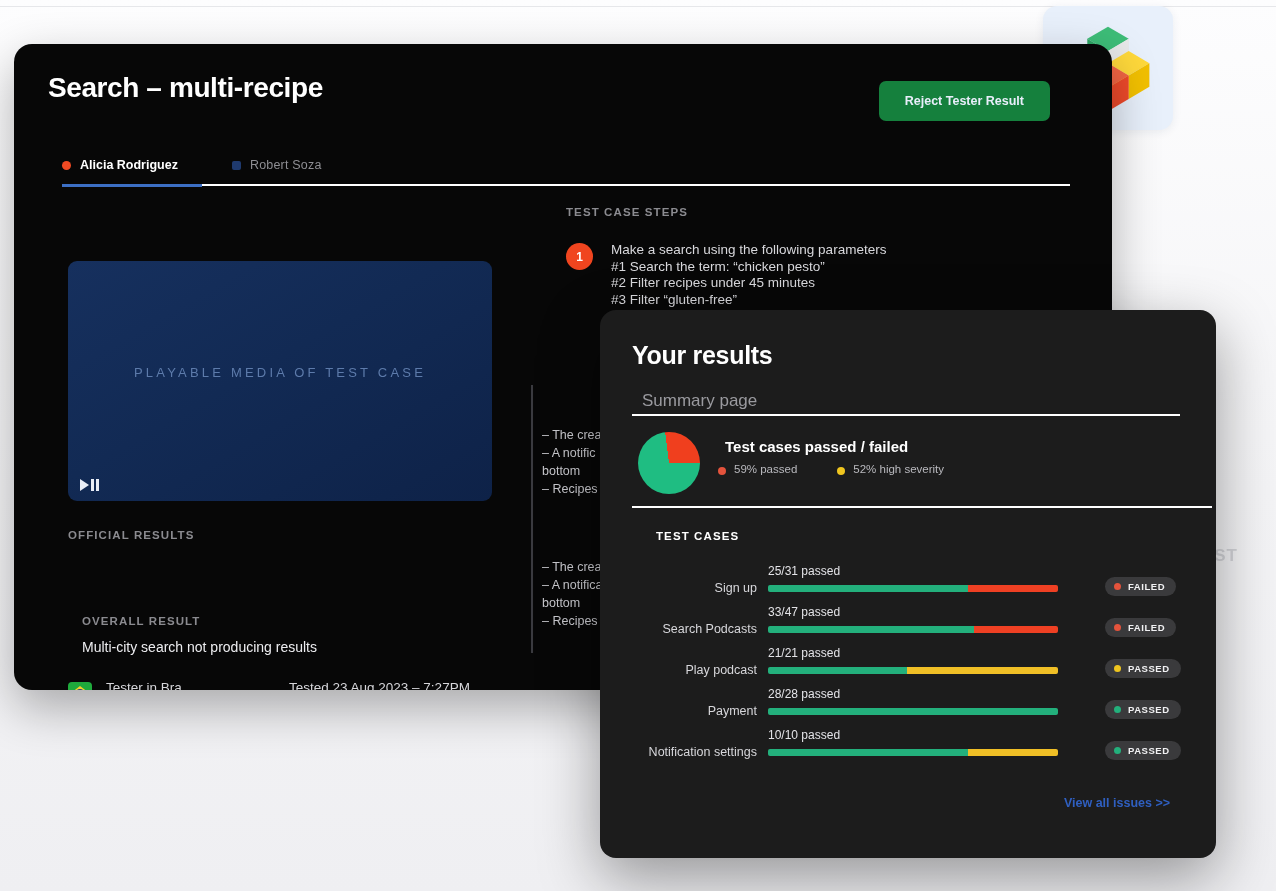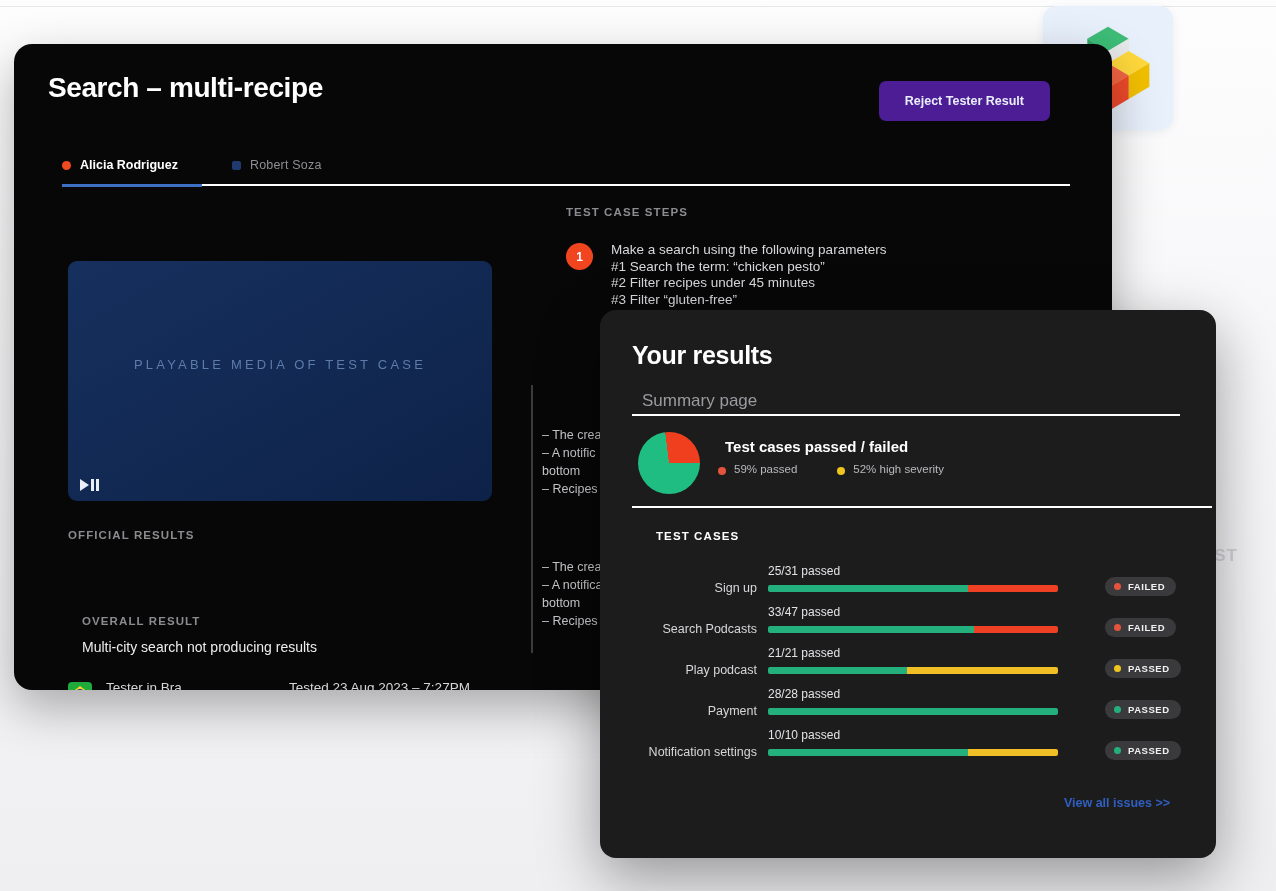--- a/index.html
+++ b/index.html
@@ -46,21 +46,21 @@
     overflow: hidden;
   }
   .card-pad { position: absolute; left: 34px; top: 28px; right: 20px; }
 
   .page-title {
     font-size: 28px; font-weight: 700; color: #fff;
     letter-spacing: -0.4px;
   }
   .reject-btn {
     position: absolute; right: 62px; top: 37px;
-    background: #4c1d95; color: #e9eefb;
+    background: #15803d; color: #e9eefb;
     border: none; border-radius: 7px;
     font-size: 12.5px; font-weight: 700;
     padding: 13px 26px; cursor: pointer;
     font-family: "Liberation Sans", sans-serif;
   }
 
   .tabs { position: absolute; left: 48px; top: 110px; display: flex; align-items: center; gap: 0; }
   .tab { display: flex; align-items: center; gap: 9px; height: 22px; cursor: pointer; }
   .tab .dot { width: 9px; height: 9px; border-radius: 50%; }
   .tab .dot.red { background: #f04a23; }
@@ -87,21 +87,21 @@
   .meta-line .sep { color: #6d6d72; padding: 0 3px; }
 
   .media {
     position: absolute; left: 54px; top: 217px;
     width: 424px; height: 240px;
     border-radius: 9px;
     background: linear-gradient(150deg, #16305e 0%, #122a54 45%, #0e2248 100%);
     overflow: hidden;
   }
   .media .caption {
-    position: absolute; left: 0; right: 0; top: 94px;
+    position: absolute; left: 0; right: 0; top: 102px;
     text-align: center;
     font-size: 13px; letter-spacing: 3.2px; font-weight: 500;
     color: #5d7bab; line-height: 20px;
   }
   .media .playbar {
     position: absolute; left: 12px; bottom: 10px;
     display: flex; align-items: center; gap: 2px;
     color: #e9eef7; cursor: pointer;
   }
   .media .playbar .tri {

